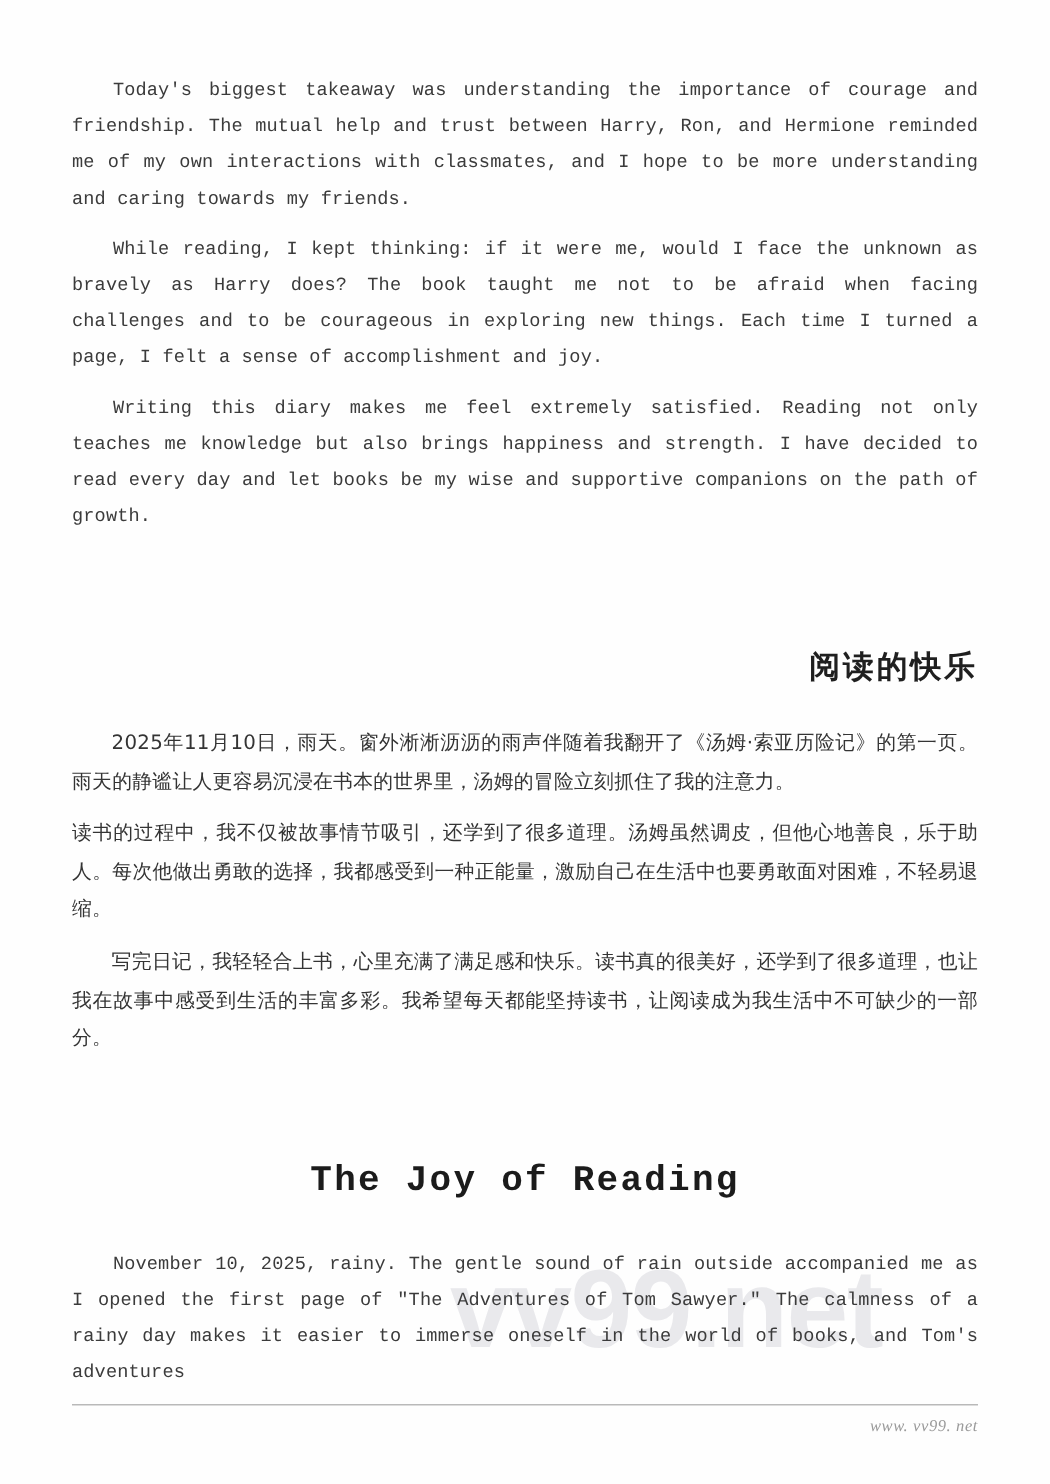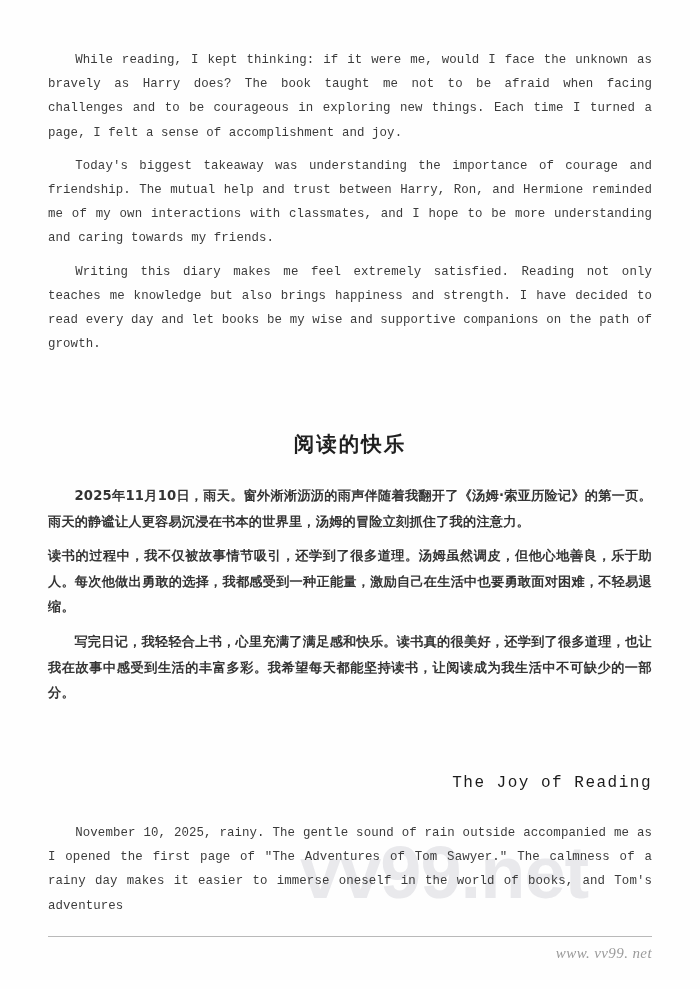--- a/index.html
+++ b/index.html
@@ -65,49 +65,48 @@
   .en-block-top { margin-bottom: 0; }
   .en-block-top .en-para { margin-bottom: 9px; }
   .en-block-top .en-para:last-child { margin-bottom: 4px; }
 
   
   .cn-heading {
     font-family: "DejaVu Sans", "Liberation Sans", sans-serif;
     font-weight: bold;
     font-size: 20.5px;
     color: #1f1f1f;
-    text-align: center;
+    text-align: right;
     letter-spacing: 2px;
     margin: 0;
     padding: 0;
     line-height: 1.2;
   }
 
   
   .cn-para {
     font-family: "DejaVu Sans", "Liberation Sans", sans-serif;
     font-size: 13.2px;
     line-height: 25.6px;
     color: #343434;
     text-align: justify;
     text-indent: 2em;
     margin: 0 0 9px 0;
     letter-spacing: 0.2px;
-    font-weight: bold;
   }
   .cn-para.no-indent { text-indent: 0; }
   .cn-para:last-child { margin-bottom: 0; }
 
   
   .en-heading {
     font-family: "Liberation Mono", "DejaVu Sans Mono", monospace;
-    font-weight: normal;
-    font-size: 16px;
+    font-weight: bold;
+    font-size: 24px;
     color: #1b1b1b;
-    text-align: right;
+    text-align: center;
     letter-spacing: 1.5px;
     margin: 0;
     line-height: 1.2;
   }
 
   
   .gap-after-en-block { height: 72px; }
   .gap-after-cn-heading { height: 26px; }
   .gap-after-cn-block { height: 68px; }
   .gap-after-en-heading { height: 28px; }
@@ -123,38 +122,38 @@
   #footer-rule {
     width: 100%;
     height: 1px;
     background: #b9b9b9;
     margin: 0;
   }
   #footer-url {
     text-align: right;
     font-family: "Liberation Serif", "DejaVu Serif", serif;
     font-style: italic;
-    font-size: 15px;
+    font-size: 11px;
     color: #9a9a9a;
     letter-spacing: 0.4px;
     margin-top: 8px;
   }
 </style>
 </head>
 <body>
 
 <div id="page">
 
   <div id="watermark">vv99.net</div>
 
   <div id="content">
 
     <section class="en-block-top">
+      <p class="en-para">Today's biggest takeaway was understanding the importance of courage and friendship. The mutual help and trust between Harry, Ron, and Hermione reminded me of my own interactions with classmates, and I hope to be more understanding and caring towards my friends.</p>
       <p class="en-para">While reading, I kept thinking: if it were me, would I face the unknown as bravely as Harry does? The book taught me not to be afraid when facing challenges and to be courageous in exploring new things. Each time I turned a page, I felt a sense of accomplishment and joy.</p>
-      <p class="en-para">Today's biggest takeaway was understanding the importance of courage and friendship. The mutual help and trust between Harry, Ron, and Hermione reminded me of my own interactions with classmates, and I hope to be more understanding and caring towards my friends.</p>
       <p class="en-para">Writing this diary makes me feel extremely satisfied. Reading not only teaches me knowledge but also brings happiness and strength. I have decided to read every day and let books be my wise and supportive companions on the path of growth.</p>
     </section>
 
     <div class="gap-after-en-block"></div>
 
     <h2 class="cn-heading">阅读的快乐</h2>
 
     <div class="gap-after-cn-heading"></div>
 
     <section>

